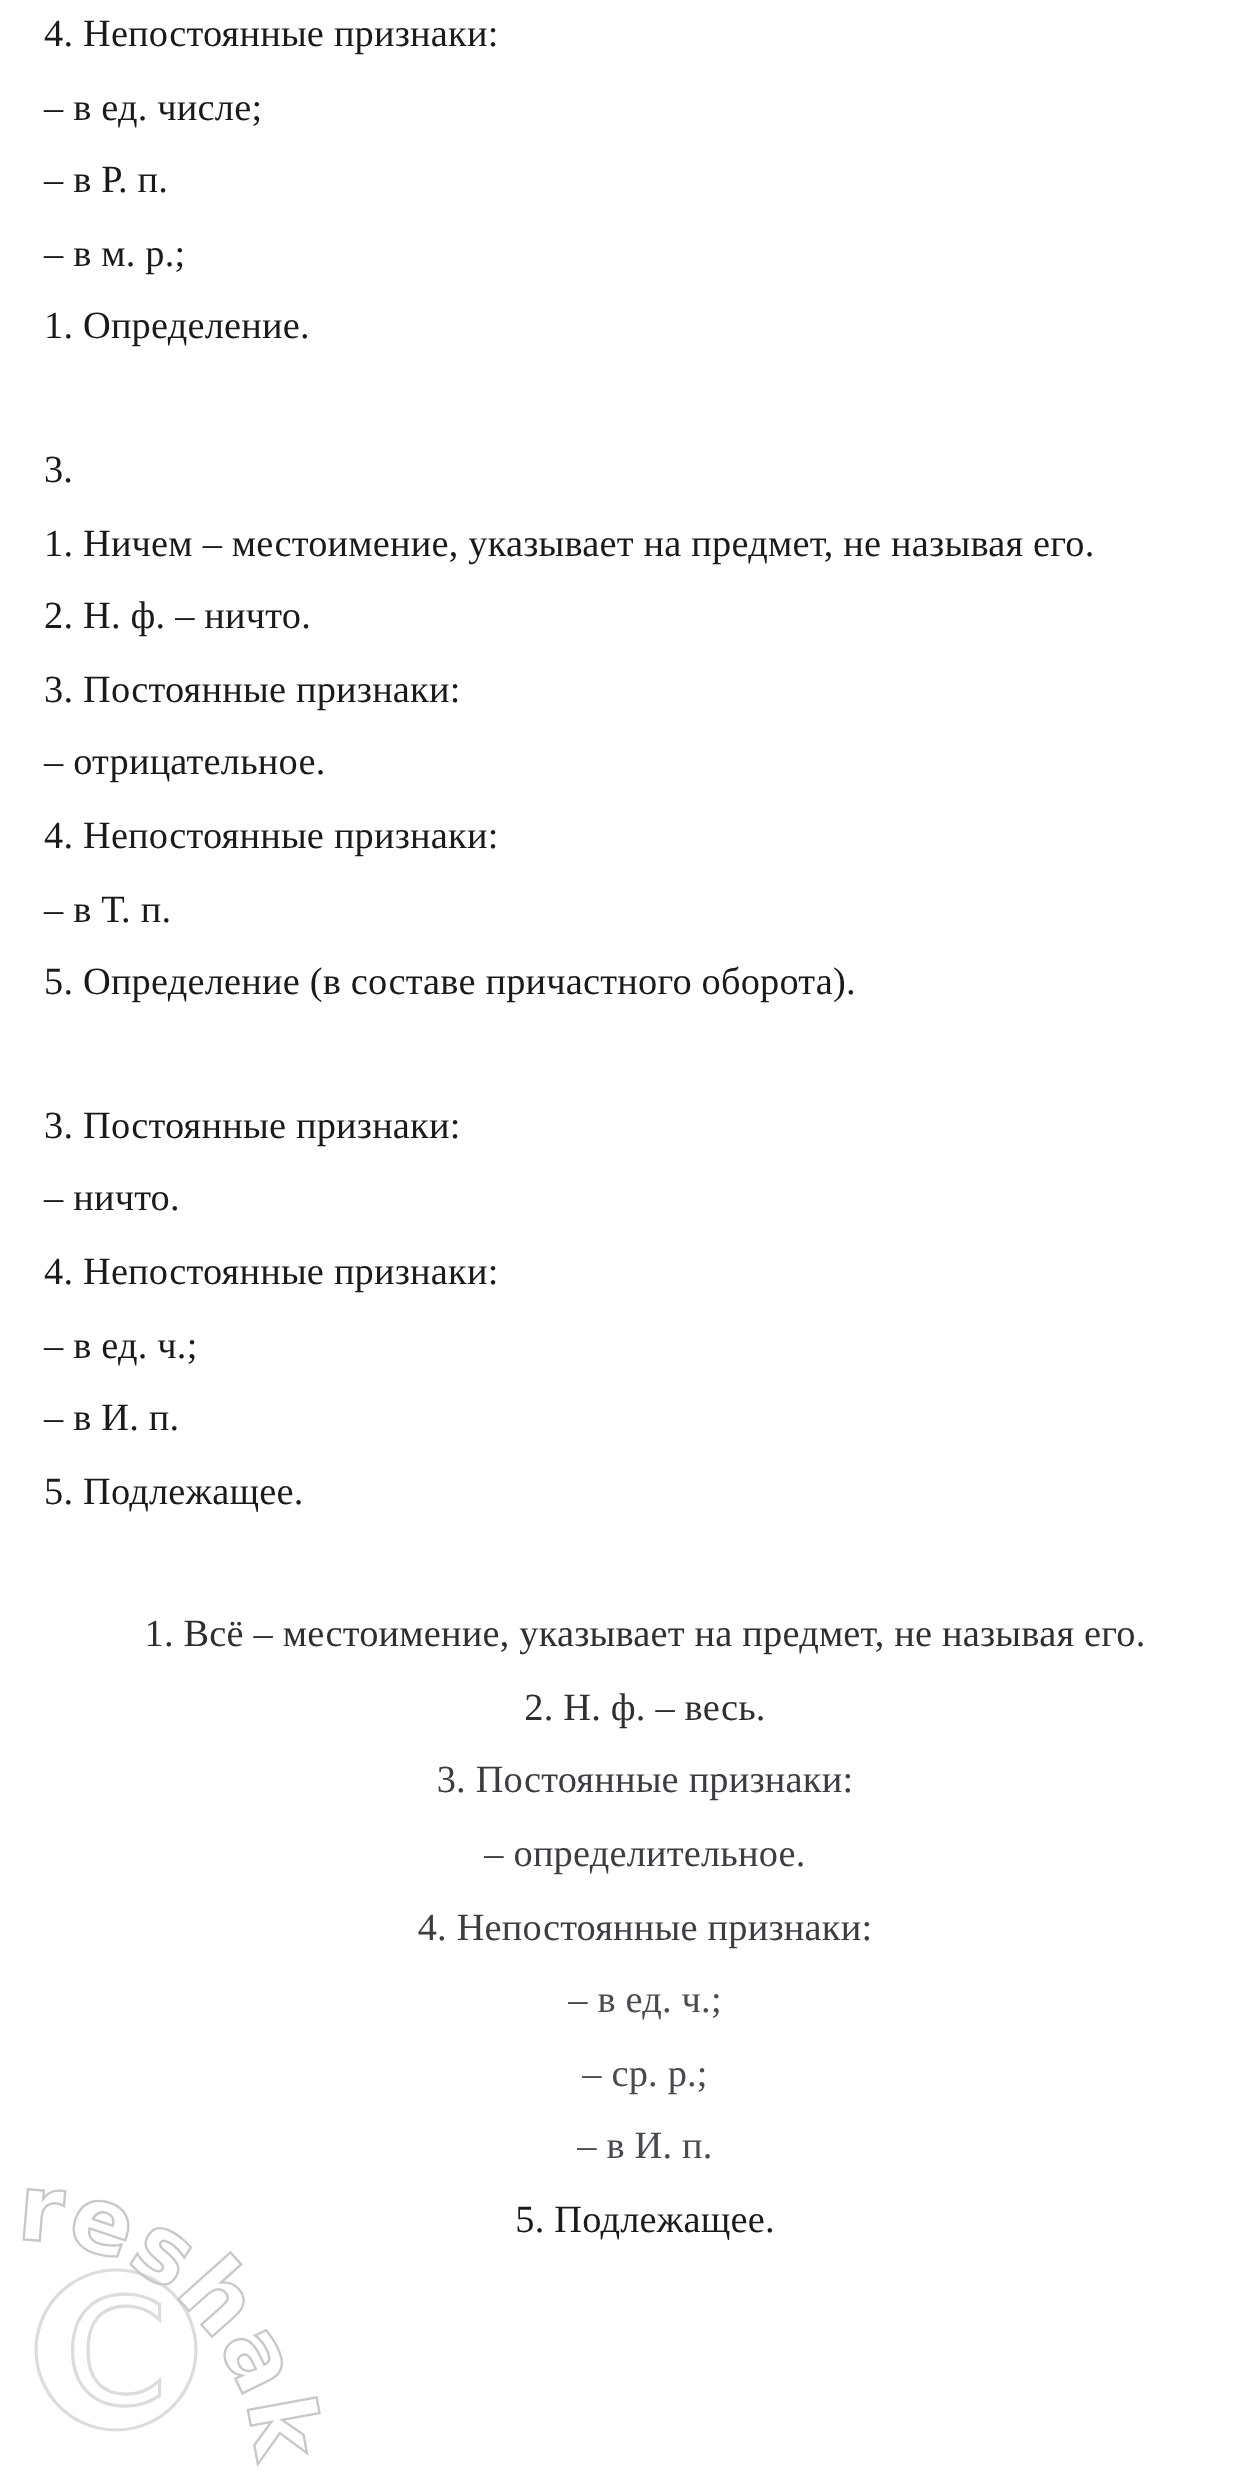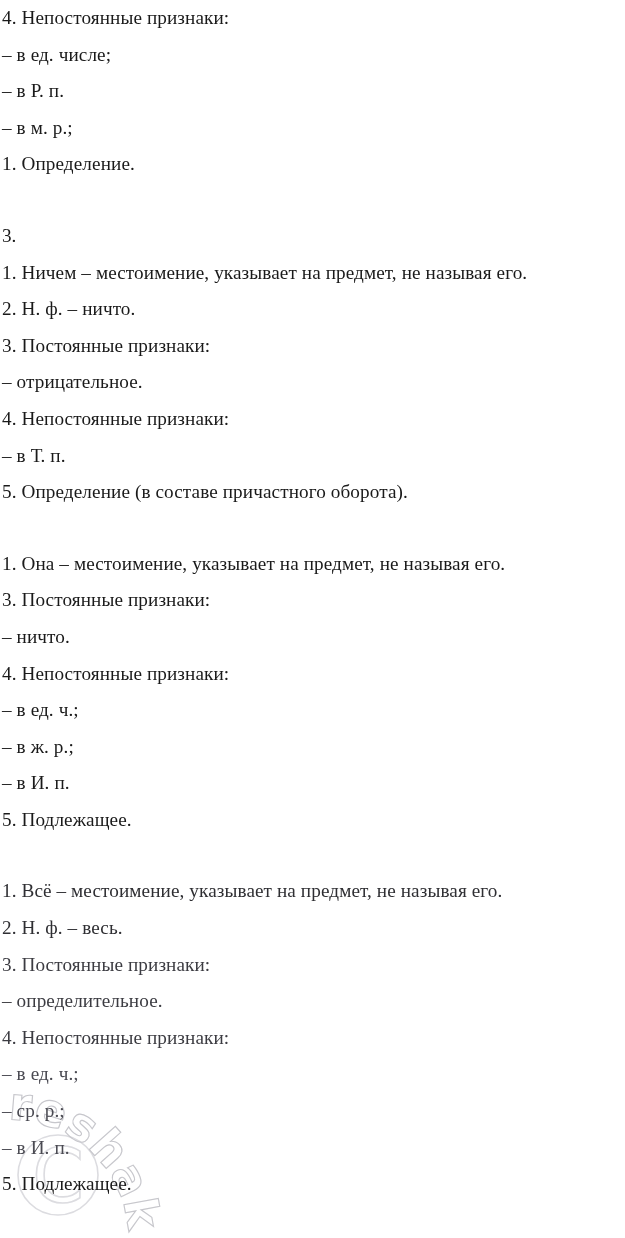--- a/index.html
+++ b/index.html
@@ -23,28 +23,30 @@
     position: absolute;
     inset: 0;
     padding: 0 2px;
     box-sizing: border-box;
   }
 
   .doc-body {
     position: relative;
     z-index: 2;
     padding-top: 0;
+    margin-left: 20px;
   }
 
   
   .analysis-block {
     margin: 0 0 35px 0;
   }
   .analysis-block:last-child {
     margin-bottom: 0;
+    text-align: center;
   }
 
   .doc-line {
     font-size: 19.2px;
     line-height: 36.6px;
     white-space: nowrap;
     letter-spacing: 0.1px;
     margin: 0;
   }
 
@@ -117,26 +119,24 @@
       <p class="doc-line">1. Ничем – местоимение, указывает на предмет, не называя его.</p>
       <p class="doc-line">2. Н. ф. – ничто.</p>
       <p class="doc-line">3. Постоянные признаки:</p>
       <p class="doc-line">– отрицательное.</p>
       <p class="doc-line">4. Непостоянные признаки:</p>
       <p class="doc-line">– в Т. п.</p>
       <p class="doc-line">5. Определение (в составе причастного оборота).</p>
     </div>
 
     <div class="analysis-block">
-      <p class="doc-line">1. Она – местоимение, указывает на предмет, не называя его.</p>
       <p class="doc-line">3. Постоянные признаки:</p>
       <p class="doc-line">– ничто.</p>
       <p class="doc-line">4. Непостоянные признаки:</p>
       <p class="doc-line">– в ед. ч.;</p>
-      <p class="doc-line">– в ж. р.;</p>
       <p class="doc-line">– в И. п.</p>
       <p class="doc-line">5. Подлежащее.</p>
     </div>
 
     <div class="analysis-block">
       <p class="doc-line faded-1">1. Всё – местоимение, указывает на предмет, не называя его.</p>
       <p class="doc-line faded-1">2. Н. ф. – весь.</p>
       <p class="doc-line faded-2">3. Постоянные признаки:</p>
       <p class="doc-line faded-2">– определительное.</p>
       <p class="doc-line faded-2">4. Непостоянные признаки:</p>

